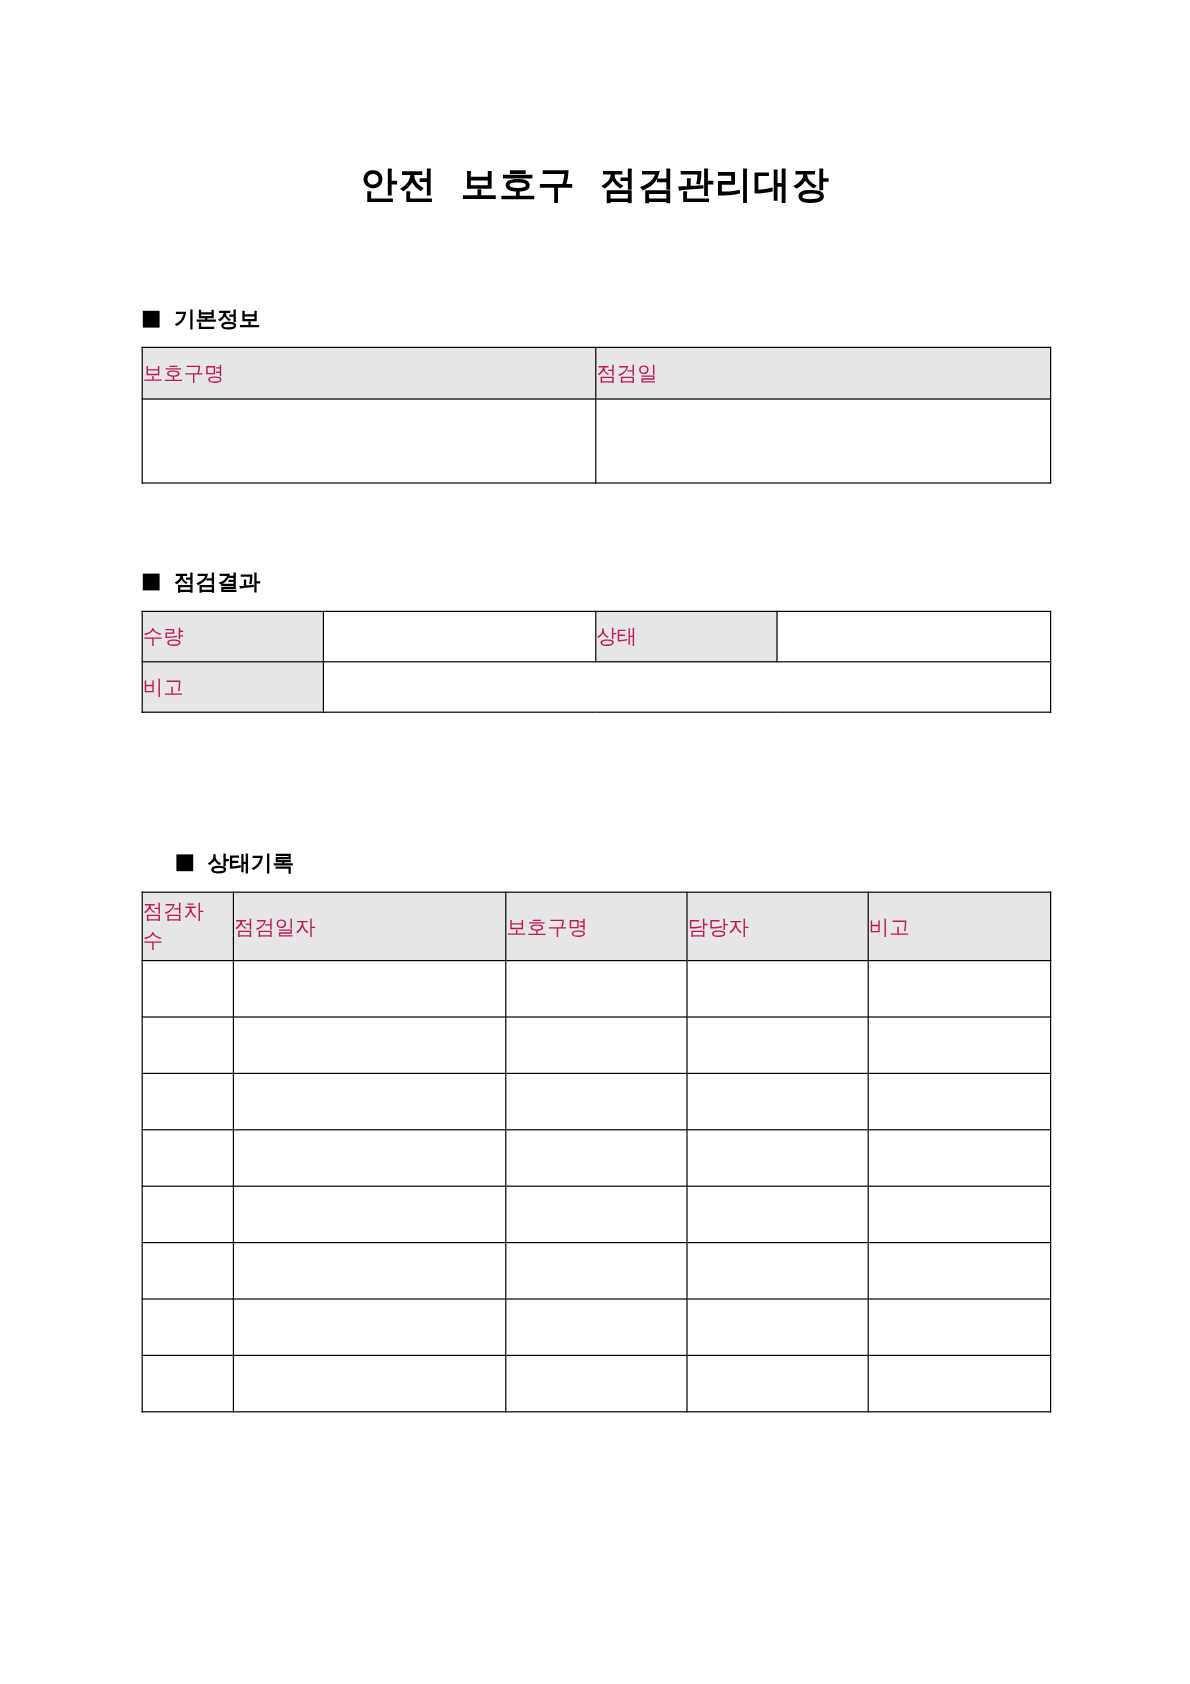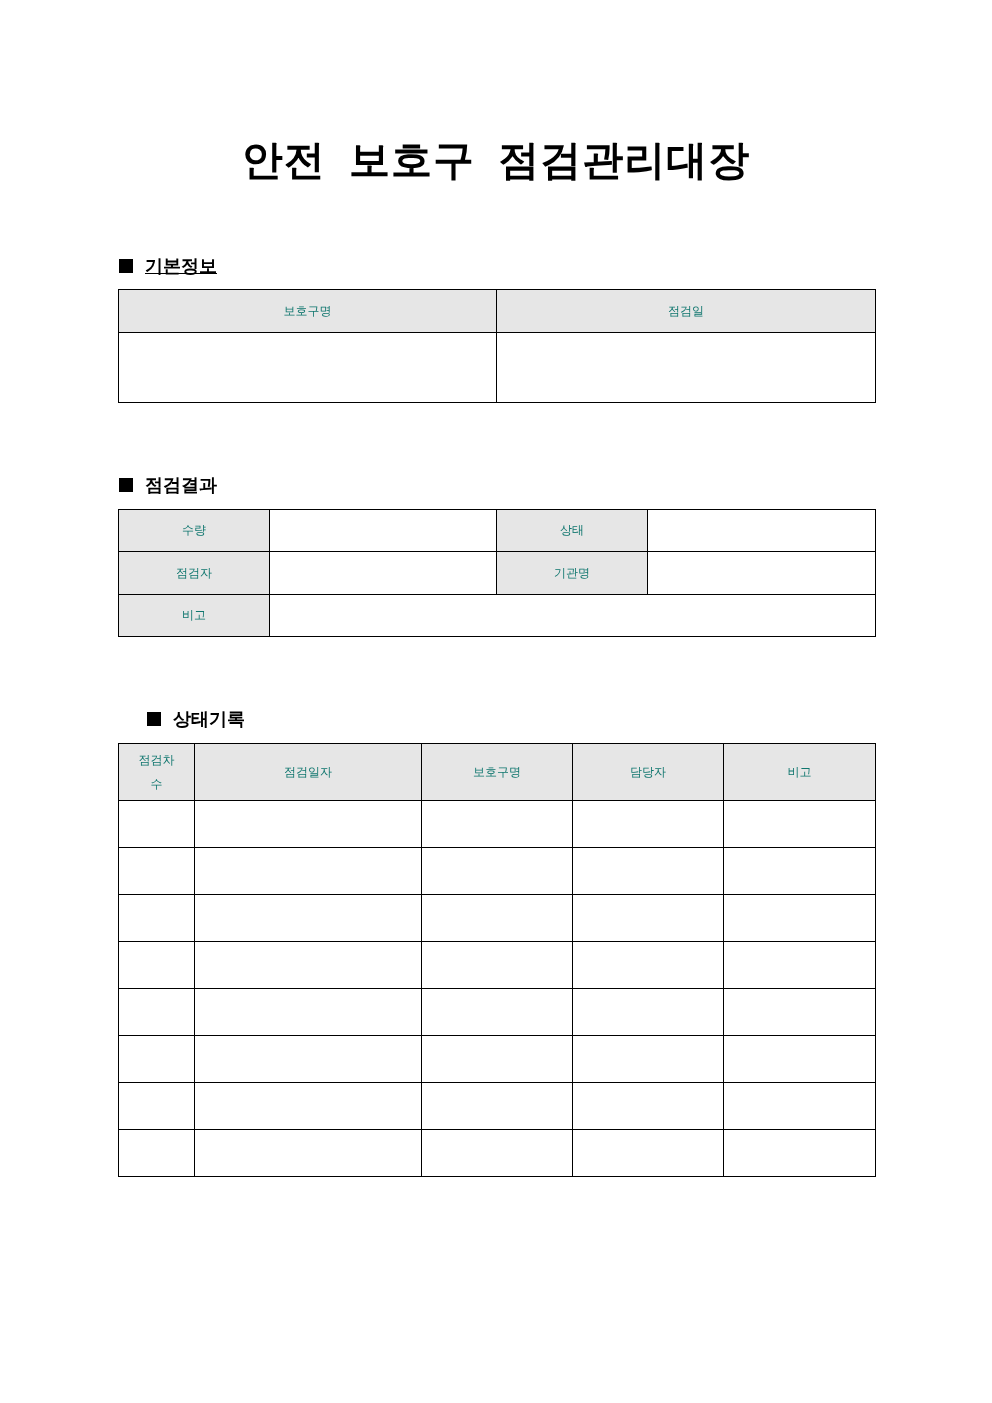--- a/index.html
+++ b/index.html
@@ -2,45 +2,45 @@
 <html><head>
 <meta charset="utf-8">
 <style>
   html, body { margin: 0; padding: 0; background: #ffffff; }
   body {
     width: 992px; height: 1403px; position: relative; overflow: hidden;
     font-family: "DejaVu Sans", "Liberation Sans", sans-serif; color: #000;
   }
   .title {
     position: absolute; left: 0; top: 133px; width: 992px; text-align: center;
-    font-size: 41px; font-weight: bold; letter-spacing: 1px; word-spacing: 8px;
+    font-size: 31px; font-weight: bold; letter-spacing: 1px; word-spacing: 8px;
   }
   .section-title {
     position: absolute; left: 119px; font-size: 18px; font-weight: bold;
     display: flex; align-items: center;
   }
   .section-title .sq {
     display: inline-block; width: 14px; height: 14px; background: #000; margin-right: 12px;
   }
   table {
     position: absolute; left: 118px; border-collapse: collapse; table-layout: fixed;
     width: 757px;
   }
   td {
-    border: 1.3px solid #000; padding: 0; text-align: center; vertical-align: middle;
-    font-size: 12px; color: #0f766e;
+    border: 1.3px solid #000; padding: 0; text-align: left; vertical-align: middle;
+    font-size: 17px; color: #be185d;
   }
   td.h { background: #e6e6e6; }
 </style>
 </head>
 <body>
 
 <div class="title">안전 보호구 점검관리대장</div>
 
-<div class="section-title" style="top:254px;text-decoration:underline;">
+<div class="section-title" style="top:254px;">
   <span class="sq"></span>
   <span>기본정보</span>
 </div>
 <table style="top:289px;">
   <colgroup>
       <col style="width:378px">
       <col style="width:379px">
     </colgroup>
   <tbody>
       <tr style="height:43px;">
@@ -63,26 +63,20 @@
     <col style="width:151px">
       <col style="width:227px">
       <col style="width:151px">
       <col style="width:228px">
   </colgroup>
   <tbody>
       <tr style="height:42px;">
     <td class="h">수량</td>
     <td></td>
     <td class="h">상태</td>
-    <td></td>
-  </tr>
-  <tr style="height:43px;">
-    <td class="h">점검자</td>
-    <td></td>
-    <td class="h">기관명</td>
     <td></td>
   </tr>
   <tr style="height:42px;">
     <td class="h">비고</td>
     <td colspan="3"></td>
   </tr>
 </tbody>
   </table>
 
 <div class="section-title" style="top:707px;margin-left:28px;">

